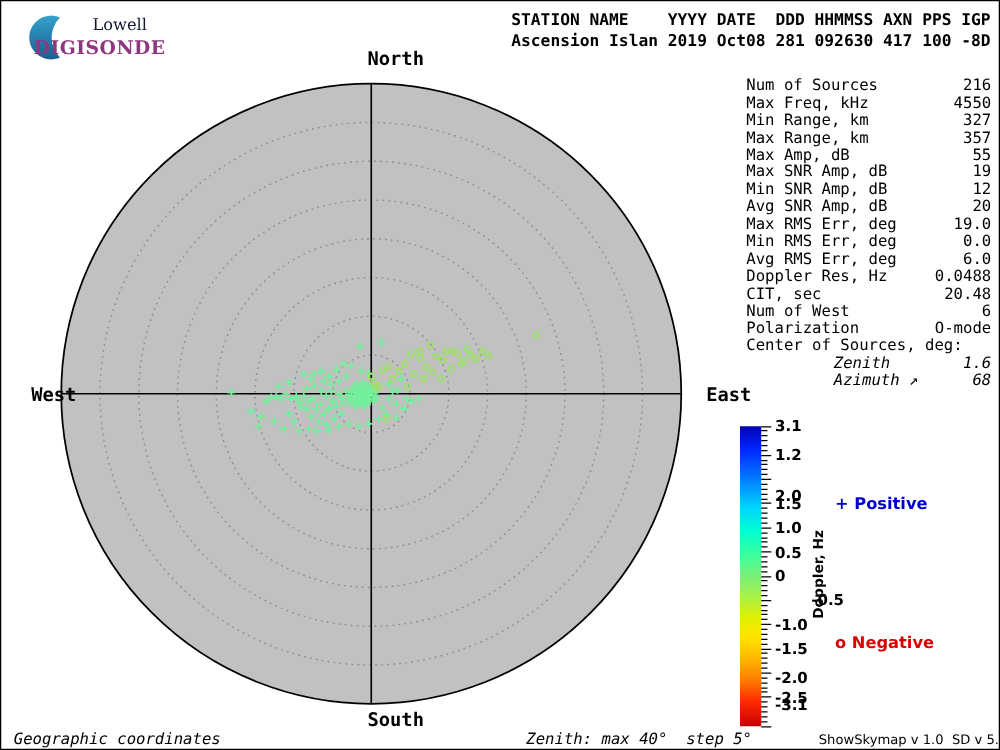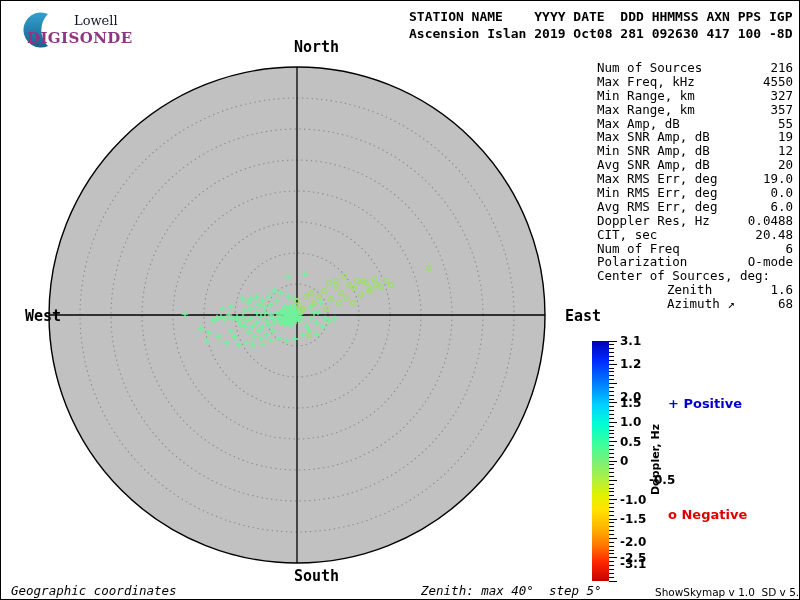--- a/index.html
+++ b/index.html
@@ -13,21 +13,21 @@
                   font-size:15px;letter-spacing:0.4px;}
   
   .hdr{position:absolute;left:408px;white-space:pre;font-weight:bold;font-size:13px;line-height:16px;}
   .hdr1{top:8px;} .hdr2{top:25px;text-align:center;}
   
   #plot-svg{position:absolute;left:0;top:0;}
   .compass{position:absolute;font-weight:bold;font-size:15px;white-space:pre;padding-left:16px;}
   
   #stats{position:absolute;left:596px;top:60px;width:196px;font-size:12.5px;}
   .stat-row{display:flex;justify-content:space-between;line-height:13.9px;height:13.9px;white-space:pre;}
-  .stat-row.indent{padding-left:70px;}
+  .stat-row.indent{padding-left:70px;font-style:italic;}
   
   #cbar{position:absolute;left:591px;top:340px;width:17px;height:240px;}
   #cbticks{position:absolute;left:608px;top:340px;width:46px;height:242px;}
   .cb-tick{position:absolute;left:0;height:1px;background:#000;}
   .cb-tick.major{width:8px;} .cb-tick.minor{width:5px;}
   .cb-label{position:absolute;left:11px;font-family:"DejaVu Sans",sans-serif;font-weight:bold;
             font-size:12px;line-height:14px;white-space:pre;}
   .cb-axis-label{position:absolute;left:612px;top:452px;width:84px;text-align:center;
                  font-family:"DejaVu Sans",sans-serif;font-weight:bold;font-size:11px;
                  transform:rotate(-90deg);}
@@ -263,21 +263,21 @@
       <div class="stat-row"><span>Max Range, km</span><span>357</span></div>
       <div class="stat-row"><span>Max Amp, dB</span><span>55</span></div>
       <div class="stat-row"><span>Max SNR Amp, dB</span><span>19</span></div>
       <div class="stat-row"><span>Min SNR Amp, dB</span><span>12</span></div>
       <div class="stat-row"><span>Avg SNR Amp, dB</span><span>20</span></div>
       <div class="stat-row"><span>Max RMS Err, deg</span><span>19.0</span></div>
       <div class="stat-row"><span>Min RMS Err, deg</span><span>0.0</span></div>
       <div class="stat-row"><span>Avg RMS Err, deg</span><span>6.0</span></div>
       <div class="stat-row"><span>Doppler Res, Hz</span><span>0.0488</span></div>
       <div class="stat-row"><span>CIT, sec</span><span>20.48</span></div>
-      <div class="stat-row"><span>Num of Freq</span><span>6</span></div>
+      <div class="stat-row"><span>Num of West</span><span>6</span></div>
       <div class="stat-row"><span>Polarization</span><span>O-mode</span></div>
       <div class="stat-row"><span>Center of Sources, deg:</span><span></span></div>
       <div class="stat-row indent"><span>Zenith</span><span>1.6</span></div>
       <div class="stat-row indent"><span>Azimuth ↗</span><span>68</span></div>
     </div>
 
   <div id="cbar" style="background: linear-gradient(rgb(0, 0, 180) 0%, rgb(0, 40, 255) 8%, rgb(0, 128, 255) 18%, rgb(0, 212, 255) 27%, rgb(0, 255, 208) 35%, rgb(60, 255, 156) 43%, rgb(120, 240, 120) 50%, rgb(170, 240, 70) 57%, rgb(224, 240, 0) 64%, rgb(255, 228, 0) 70%, rgb(255, 180, 0) 78%, rgb(255, 120, 0) 85%, rgb(255, 40, 0) 92%, rgb(200, 0, 0) 100%);"></div>
   <div id="cbticks">
       <div class="cb-tick major" style="top: -0.5px;"></div>
       <div class="cb-label" style="top: -7px;">3.1</div>

